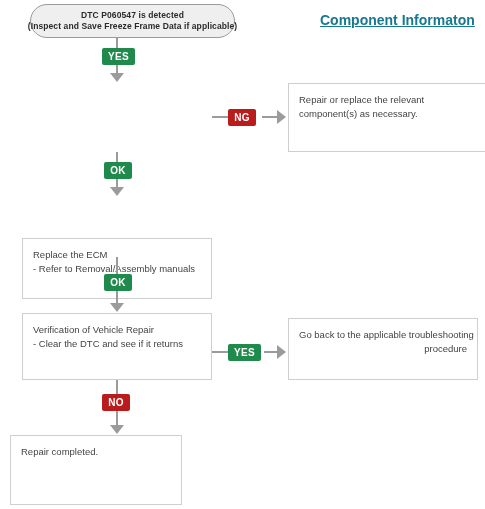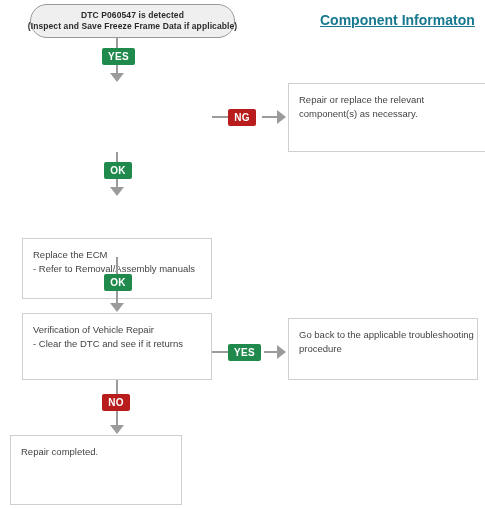--- a/index.html
+++ b/index.html
@@ -159,21 +159,21 @@
   <div class="vline" style="left:116px; top:257px; height:17px;"></div>
   <div class="badge green" style="left:104px; top:274px;">OK</div>
   <div class="vline" style="left:116px; top:291px; height:14px;"></div>
   <div class="arrow-down" style="left:110px; top:303px;"></div>
 
   <div class="pbox" style="left:22px; top:313px; width:190px; height:67px;">
     <div class="pline">Verification of Vehicle Repair</div>
     <div class="pline">- Clear the DTC and see if it returns</div>
   </div>
 
-  <div class="pbox" style="left:288px; top:318px; width:190px; height:62px;">
+  <div class="pbox" style="left:288px; top:318px; width:190px; height:62px;text-align:right;">
     <div class="pline">Go back to the applicable troubleshooting</div>
     <div class="pline">procedure</div>
   </div>
 
   <div class="hline" style="left:212px; top:351px; width:18px;"></div>
   <div class="badge green" style="left:228px; top:344px;">YES</div>
   <div class="hline" style="left:264px; top:351px; width:15px;"></div>
   <div class="arrow-right" style="left:277px; top:345px;"></div>
 
   <div class="vline" style="left:116px; top:380px; height:15px;"></div>

